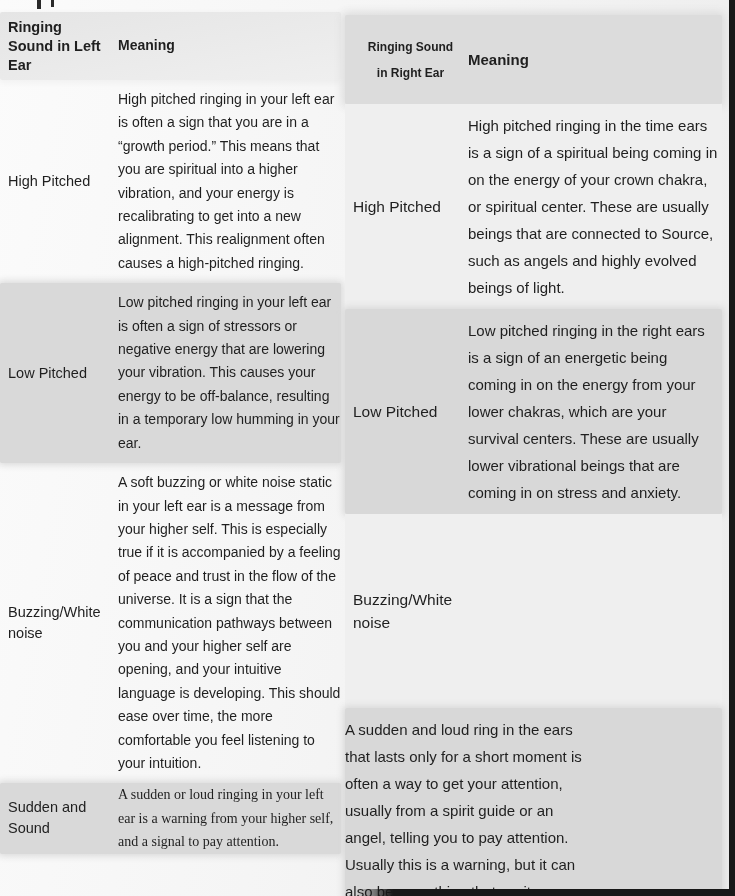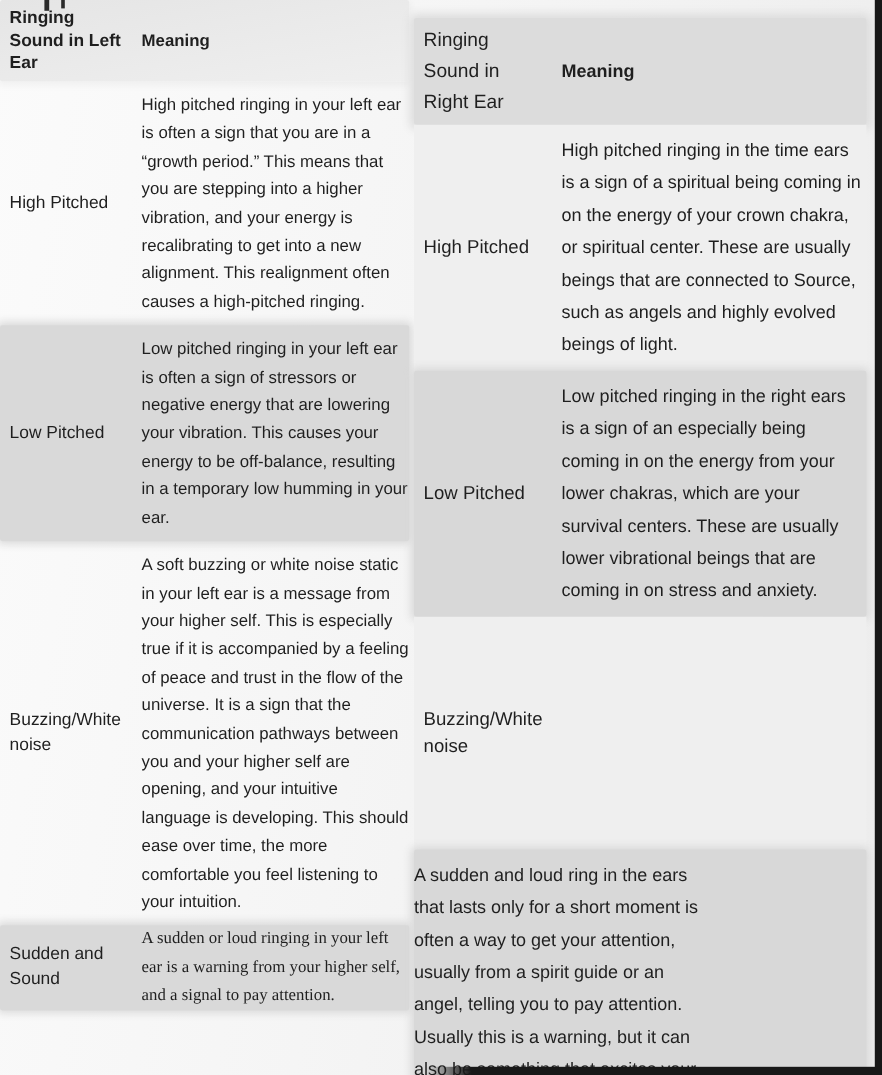--- a/index.html
+++ b/index.html
@@ -16,21 +16,21 @@
   .tbl { position: absolute; display: flex; flex-direction: column; }
   .row { display: flex; align-items: center; }
   .label { flex-shrink: 0; }
   .meaning { flex: 1; }
 
   
   .shade-l { background: #d9d9d9; box-shadow: 0 0 7px 2px #d9d9d9; border-radius: 2px; }
   .shade-r { background: #d8d8d8; box-shadow: 0 0 7px 2px #d8d8d8; border-radius: 2px; }
 
   
-  .tbl-left { left: 0; top: 0; width: 341px; font-size: 14px; }
+  .tbl-left { left: 0; top: 12px; width: 341px; font-size: 14px; }
   .tbl-left .label   { width: 118px; padding-left: 8px; font-size: 14.5px; line-height: 21px; }
   .tbl-left .meaning { width: 223px; line-height: 23.4px; padding: 8px 0; }
   .tbl-left .row-header {
     min-height: 68px;
     background: linear-gradient(170deg, #e5e5e5, #efefef);
     box-shadow: 0 2px 6px 1px rgba(0,0,0,0.04);
     border-radius: 2px;
   }
   .tbl-left .row-header .label { font-weight: bold; font-size: 14.5px; line-height: 19px; }
   .tbl-left .row-header .meaning { font-weight: bold; padding: 0; }
@@ -43,21 +43,21 @@
   
   .tbl-right { left: 345px; top: 15px; width: 377px; font-size: 15px; }
   .tbl-right .label   { width: 123px; padding-left: 8px; font-size: 15.5px; line-height: 23px; }
   .tbl-right .meaning { max-width: 254px; line-height: 27px; padding: 8px 4px 8px 0; }
   .tbl-right .row-header {
     min-height: 89px;
     background: #dcdcdc;
     box-shadow: 0 0 8px 3px #dcdcdc;
     border-radius: 2px;
   }
-  .tbl-right .row-header .label { font-weight: normal; font-size: 16px; line-height: 26px; }
+  .tbl-right .row-header .label { font-weight: bold; font-size: 12px; line-height: 26px; text-align: center; }
   .tbl-right .row-header .meaning { font-weight: bold; padding: 0; }
   .tbl-right .r-high   { min-height: 200px; background: #efefef; }
   .tbl-right .r-low    { min-height: 190px; }
   .tbl-right .r-buzz   { min-height: 194px; background: #efefef; }
   .tbl-right .r-sudden { min-height: 208px; }
 
   .hdr-text { display: inline-block; max-width: 96px; }
 
   
   .edge-right {
@@ -80,21 +80,21 @@
   <div class="tbl tbl-left">
     <div class="row row-header">
       <div class="label">
         <span class="hdr-text">Ringing Sound in Left Ear</span>
       </div>
       <div class="meaning">Meaning</div>
     </div>
 
     <div class="row r-high">
       <div class="label">High Pitched</div>
-      <div class="meaning">High pitched ringing in your left ear is often a sign that you are in a “growth period.” This means that you are stepping into a higher vibration, and your energy is recalibrating to get into a new alignment. This realignment often causes a high-pitched ringing.</div>
+      <div class="meaning">High pitched ringing in your left ear is often a sign that you are in a “growth period.” This means that you are spiritual into a higher vibration, and your energy is recalibrating to get into a new alignment. This realignment often causes a high-pitched ringing.</div>
     </div>
 
     <div class="row r-low shade-l">
       <div class="label">Low Pitched</div>
       <div class="meaning">Low pitched ringing in your left ear is often a sign of stressors or negative energy that are lowering your vibration. This causes your energy to be off-balance, resulting in a temporary low humming in your ear.</div>
     </div>
 
     <div class="row r-buzz">
       <div class="label">Buzzing/White noise</div>
       <div class="meaning">A soft buzzing or white noise static in your left ear is a message from your higher self. This is especially true if it is accompanied by a feeling of peace and trust in the flow of the universe. It is a sign that the communication pathways between you and your higher self are opening, and your intuitive language is developing. This should ease over time, the more comfortable you feel listening to your intuition.</div>
@@ -114,21 +114,21 @@
       <div class="meaning">Meaning</div>
     </div>
 
     <div class="row r-high">
       <div class="label">High Pitched</div>
       <div class="meaning">High pitched ringing in the time ears is a sign of a spiritual being coming in on the energy of your crown chakra, or spiritual center. These are usually beings that are connected to Source, such as angels and highly evolved beings of light.</div>
     </div>
 
     <div class="row r-low shade-r">
       <div class="label">Low Pitched</div>
-      <div class="meaning">Low pitched ringing in the right ears is a sign of an especially being coming in on the energy from your lower chakras, which are your survival centers. These are usually lower vibrational beings that are coming in on stress and anxiety.</div>
+      <div class="meaning">Low pitched ringing in the right ears is a sign of an energetic being coming in on the energy from your lower chakras, which are your survival centers. These are usually lower vibrational beings that are coming in on stress and anxiety.</div>
     </div>
 
     <div class="row r-buzz">
       <div class="label">Buzzing/White noise</div>
     </div>
 
     <div class="row r-sudden shade-r">
       <div class="meaning">A sudden and loud ring in the ears that lasts only for a short moment is often a way to get your attention, usually from a spirit guide or an angel, telling you to pay attention. Usually this is a warning, but it can also be something that excites your guides.</div>
     </div>
   </div>

